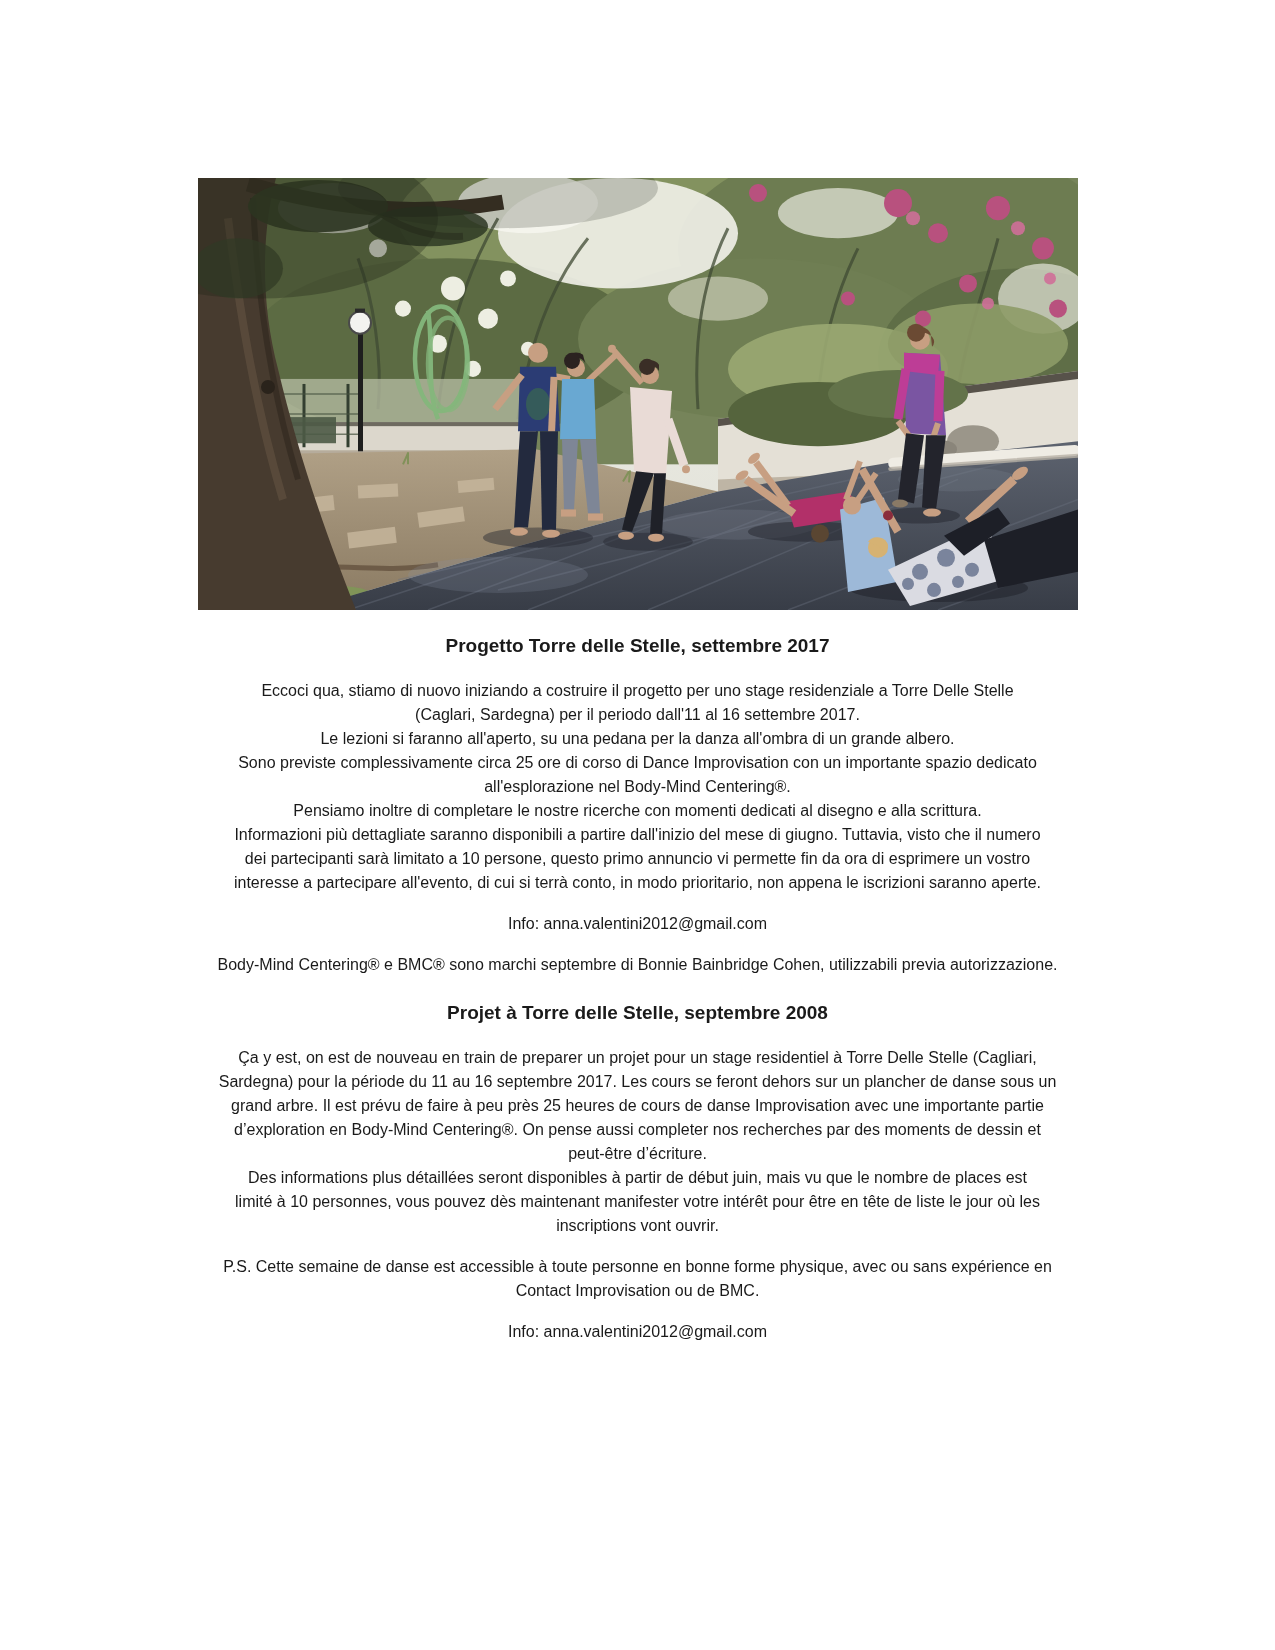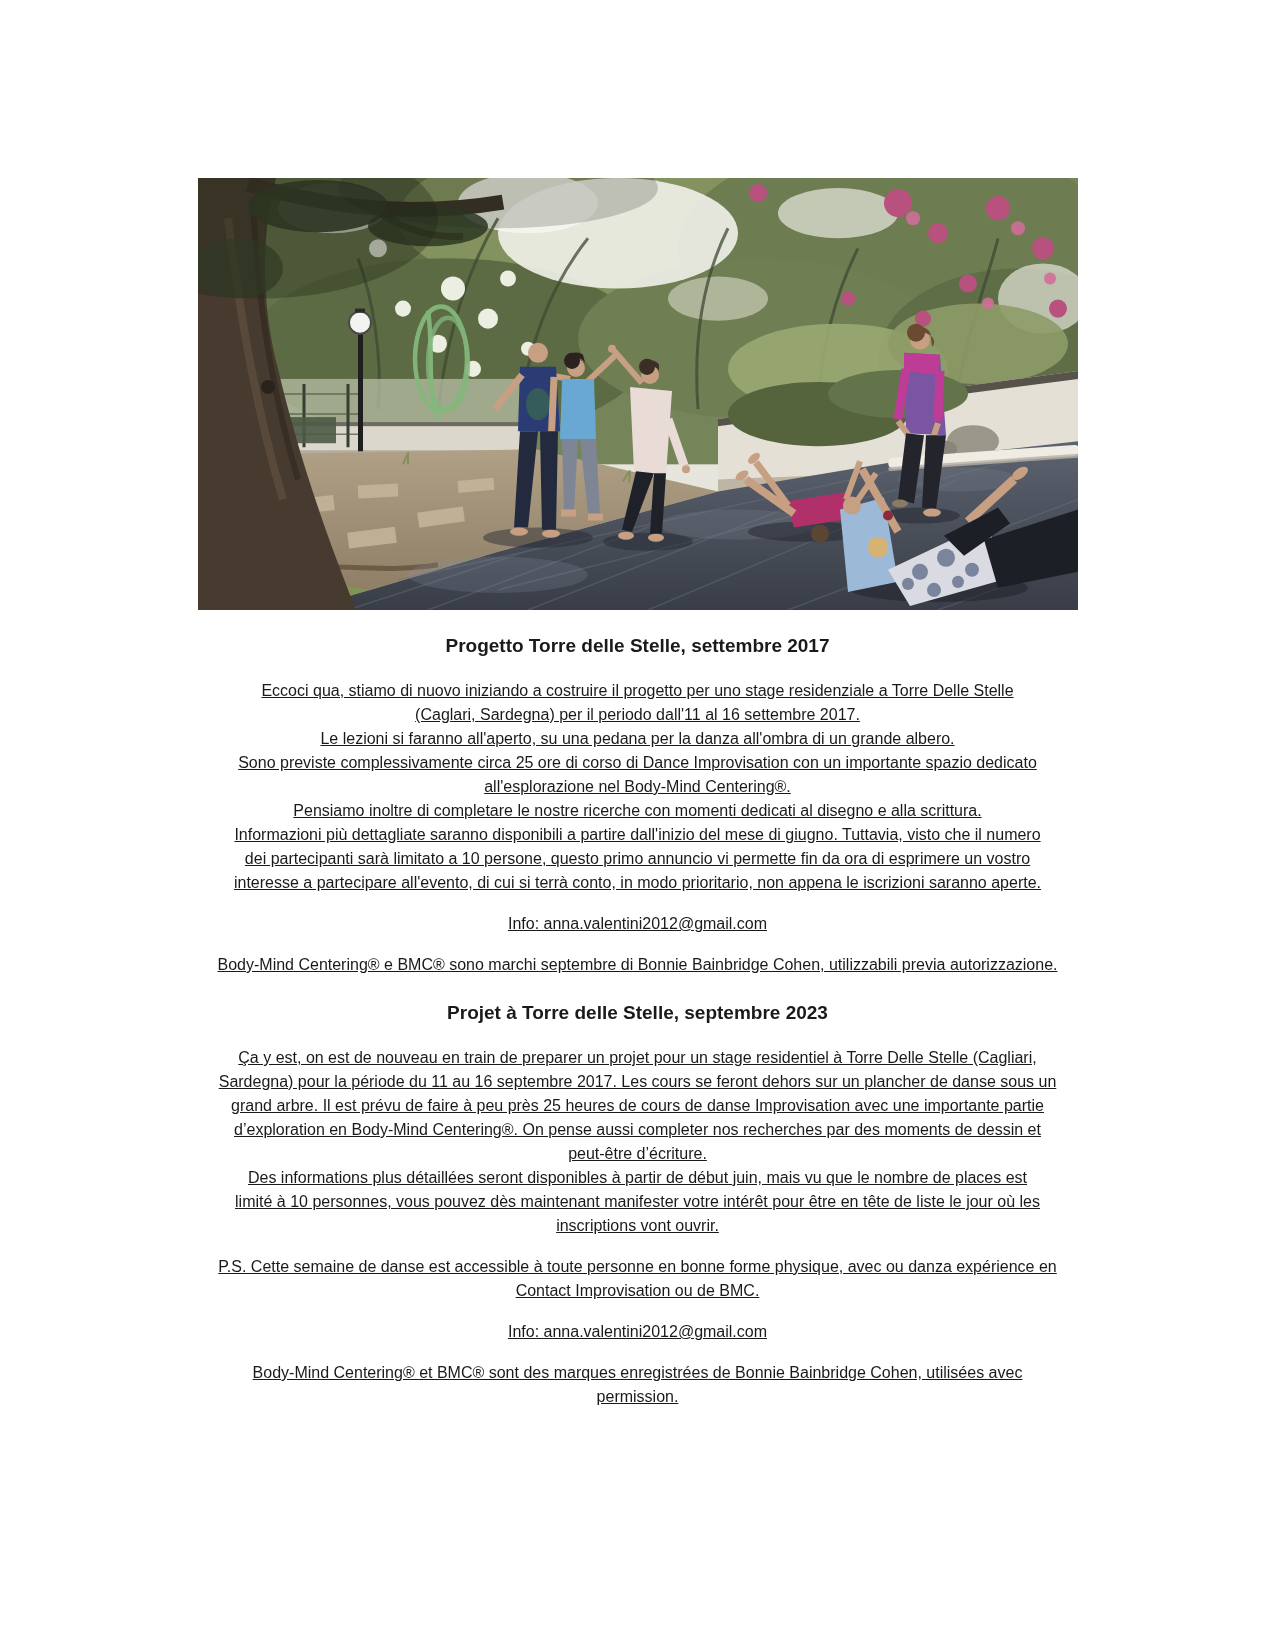--- a/index.html
+++ b/index.html
@@ -38,21 +38,20 @@
     font-size: 19px;
     font-weight: bold;
     line-height: 24px;
     margin: 24px 0 21px 0;
   }
   p.body-text {
     font-size: 16px;
     line-height: 24px;
     margin: 0 0 17px 0;
     white-space: pre-line;
-    text-decoration: underline;
   }
 </style>
 </head>
 <body>
 
 <div class="page">
   <div class="content">
 
     <figure class="photo" role="img" aria-label="Group of dancers practicing contact improvisation outdoors: three dancers standing linked under a big tree beside a lamp post and a coiled green hose, others lying on a dark grey dance floor in front of a white garden wall with oleander bushes">
       <svg viewBox="0 0 880 430" preserveAspectRatio="none">
@@ -352,30 +351,28 @@
 all'esplorazione  nel Body-Mind Centering®.
 Pensiamo inoltre di completare le nostre ricerche con momenti dedicati al disegno e alla scrittura.
 Informazioni più dettagliate saranno disponibili a partire dall'inizio del mese di giugno. Tuttavia, visto che il numero
 dei partecipanti sarà limitato a 10 persone, questo primo annuncio vi permette fin da ora di esprimere un vostro
 interesse a partecipare all'evento, di cui si terrà conto, in modo prioritario, non appena le iscrizioni saranno aperte.</p>
       <p class="body-text">Info: anna.valentini2012@gmail.com</p>
       <p class="body-text">Body-Mind Centering® e BMC® sono marchi septembre di Bonnie Bainbridge Cohen, utilizzabili previa autorizzazione.</p>
     </section>
 
     <section>
-      <h2 class="sec-title">Projet à Torre delle Stelle, septembre 2023</h2>
+      <h2 class="sec-title">Projet à Torre delle Stelle, septembre 2008</h2>
       <p class="body-text">Ça y est, on est de nouveau en train de preparer un projet pour un stage residentiel à Torre Delle Stelle (Cagliari,
 Sardegna) pour la période du 11 au 16 septembre 2017. Les cours se feront dehors sur un plancher de danse sous un
 grand arbre. Il est prévu de faire à peu près 25 heures de cours de danse Improvisation avec une importante partie
 d’exploration en Body-Mind Centering®. On pense aussi completer nos recherches par des moments de dessin et
 peut-être d’écriture.
 Des informations plus détaillées seront disponibles à partir de début juin, mais vu que le nombre de places est
 limité à 10 personnes, vous pouvez dès maintenant manifester votre intérêt pour être en tête de liste le jour où les
 inscriptions vont ouvrir.</p>
-      <p class="body-text">P.S. Cette semaine de danse est accessible à toute personne en bonne forme physique, avec ou danza expérience en
+      <p class="body-text">P.S. Cette semaine de danse est accessible à toute personne en bonne forme physique, avec ou sans expérience en
 Contact Improvisation  ou de BMC.</p>
       <p class="body-text">Info: anna.valentini2012@gmail.com</p>
-      <p class="body-text">Body-Mind Centering® et BMC® sont des marques enregistrées de Bonnie Bainbridge Cohen, utilisées avec
-permission.</p>
     </section>
 
   </div>
 </div>
 
 </body></html>

